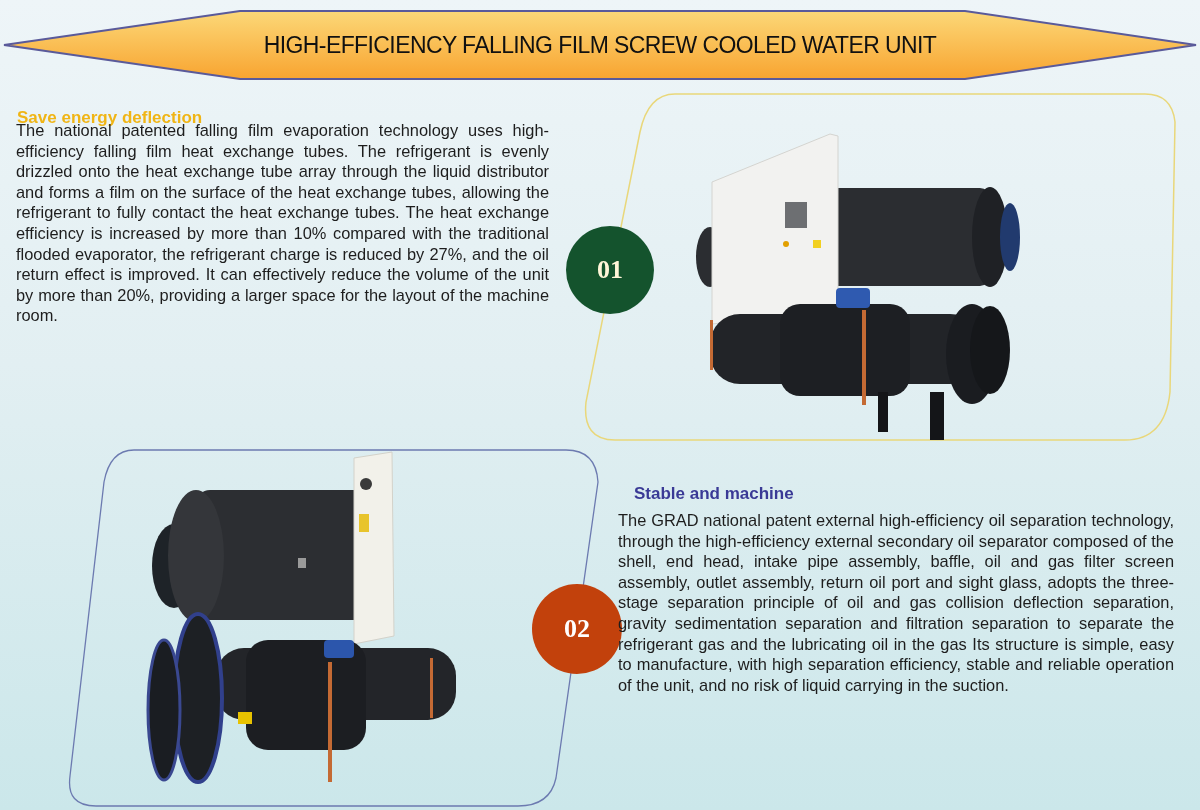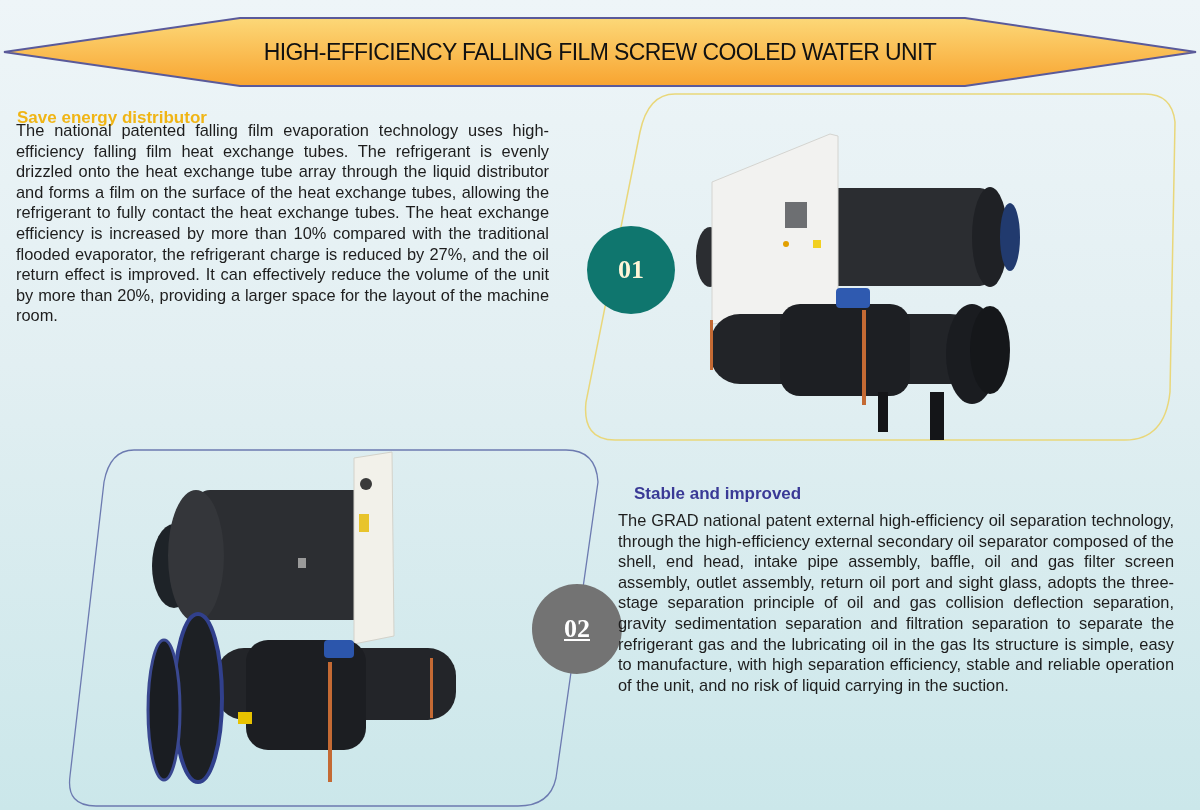--- a/index.html
+++ b/index.html
@@ -3,21 +3,21 @@
 <meta charset="utf-8">
 <style>
   * { box-sizing: border-box; margin: 0; padding: 0; }
   html, body { width: 1200px; height: 810px; overflow: hidden; }
   body {
     position: relative;
     background: linear-gradient(180deg, #eef5f8 0%, #e2eff2 45%, #cbe7ea 100%);
     font-family: "Liberation Sans", sans-serif;
     color: #1a1a1a;
   }
-  .banner { position: absolute; left: 0; top: 11px; width: 959px; height: 80px; padding-left: 27px; }
+  .banner { position: absolute; left: 0; top: 4px; width: 959px; height: 80px; padding-left: 27px; }
   .banner svg { position: absolute; left: 0; top: 0; }
   .banner-title {
     position: absolute; left: 0; top: 0; width: 1200px; height: 80px;
     display: flex; align-items: center; justify-content: center;
     font-family: "Liberation Sans", sans-serif;
     font-size: 23px; letter-spacing: -0.6px; color: #111;
     transform: scaleY(1.08);
   }
   .section-heading {
     position: absolute; font-weight: bold; font-size: 17px;
@@ -33,41 +33,41 @@
   .frame { position: absolute; }
   .frame svg { position: absolute; left: 0; top: 0; }
   .f1 { left: 580px; top: 92px; width: 600px; height: 352px; }
   .f2 { left: 66px; top: 448px; width: 536px; height: 362px; }
   .badge {
     position: absolute; border-radius: 50%;
     display: flex; align-items: center; justify-content: center;
     font-family: "Liberation Serif", serif; font-weight: bold; font-size: 26px;
     color: #fff;
   }
-  .b1 { left: 587px; top: 226px; width: 88px; height: 88px; background: #0f766e; color: #fff6d8; }
-  .b2 { left: 532px; top: 584px; width: 90px; height: 90px; background: #737373; text-decoration: underline; }
+  .b1 { left: 566px; top: 226px; width: 88px; height: 88px; background: #14532d; color: #fff6d8; }
+  .b2 { left: 532px; top: 584px; width: 90px; height: 90px; background: #c2410c; }
   .machine { position: absolute; }
 </style>
 </head>
 <body>
 
 <div class="banner">
   <svg width="1200" height="80" viewBox="0 0 1200 80">
     <defs>
       <linearGradient id="bg1" x1="0" y1="0" x2="0" y2="1">
         <stop offset="0" stop-color="#fcd878"></stop>
         <stop offset="1" stop-color="#f8a430"></stop>
       </linearGradient>
     </defs>
     <polygon points="4,41 240,7 965,7 1196,41 965,75 240,75" fill="url(#bg1)" stroke="#5a5a9a" stroke-width="2"></polygon>
   </svg>
   <div class="banner-title">HIGH-EFFICIENCY FALLING FILM SCREW COOLED WATER UNIT</div>
 </div>
 
-<div class="section-heading h1">Save energy distributor</div>
+<div class="section-heading h1">Save energy deflection</div>
 <div class="body-text t1">The national patented falling film evaporation technology uses high-efficiency falling film heat exchange tubes. The refrigerant is evenly drizzled onto the heat exchange tube array through the liquid distributor and forms a film on the surface of the heat exchange tubes, allowing the refrigerant to fully contact the heat exchange tubes. The heat exchange efficiency is increased by more than 10% compared with the traditional flooded evaporator, the refrigerant charge is reduced by 27%, and the oil return effect is improved. It can effectively reduce the volume of the unit by more than 20%, providing a larger space for the layout of the machine room.</div>
 
 <div class="frame f1">
   <svg width="600" height="352" viewBox="0 0 600 352">
     <path d="M95,2 L565,2 Q592,2 595,30 L590,300 Q585,348 545,348 L35,348 Q2,348 6,310 L60,40 Q68,2 95,2 Z" fill="none" stroke="#e9d77a" stroke-width="1.5"></path>
   </svg>
   <svg class="machine" width="600" height="352" viewBox="0 0 600 352">
 
     <rect x="185" y="96" width="225" height="98" rx="10" fill="#2b2d31"></rect>
     <ellipse cx="410" cy="145" rx="18" ry="50" fill="#1f2125"></ellipse>
@@ -115,14 +115,14 @@
     <ellipse cx="98" cy="262" rx="16" ry="70" fill="#1a1d22" stroke="#3a4890" stroke-width="3"></ellipse>
 
     <rect x="258" y="192" width="30" height="18" rx="4" fill="#2c56ac"></rect>
     <rect x="262" y="214" width="4" height="120" fill="#c46a34"></rect>
     <rect x="364" y="210" width="3" height="60" fill="#c46a34"></rect>
     <rect x="172" y="264" width="14" height="12" fill="#e7c200"></rect>
   </svg>
 </div>
 <div class="badge b2">02</div>
 
-<div class="section-heading h2">Stable and improved</div>
+<div class="section-heading h2">Stable and machine</div>
 <div class="body-text t2">The GRAD national patent external high-efficiency oil separation technology, through the high-efficiency external secondary oil separator composed of the shell, end head, intake pipe assembly, baffle, oil and gas filter screen assembly, outlet assembly, return oil port and sight glass, adopts the three-stage separation principle of oil and gas collision deflection separation, gravity sedimentation separation and filtration separation to separate the refrigerant gas and the lubricating oil in the gas Its structure is simple, easy to manufacture, with high separation efficiency, stable and reliable operation of the unit, and no risk of liquid carrying in the suction.</div>
 
 </body></html>

